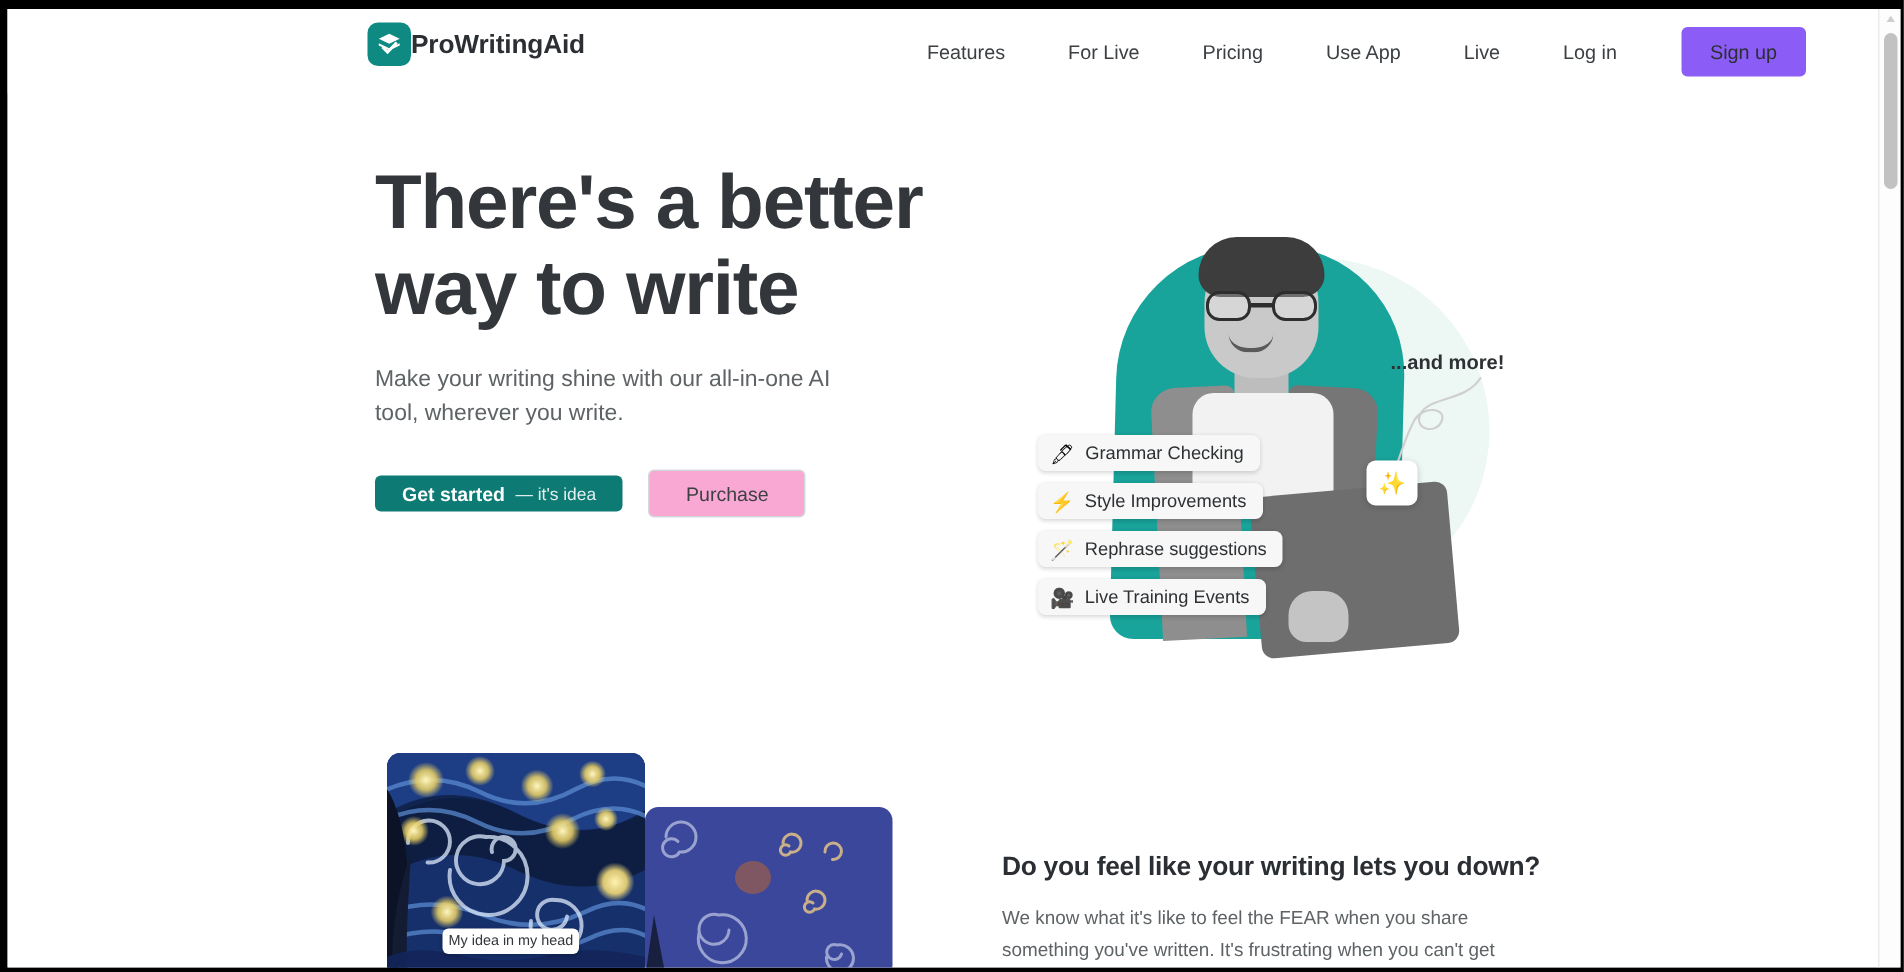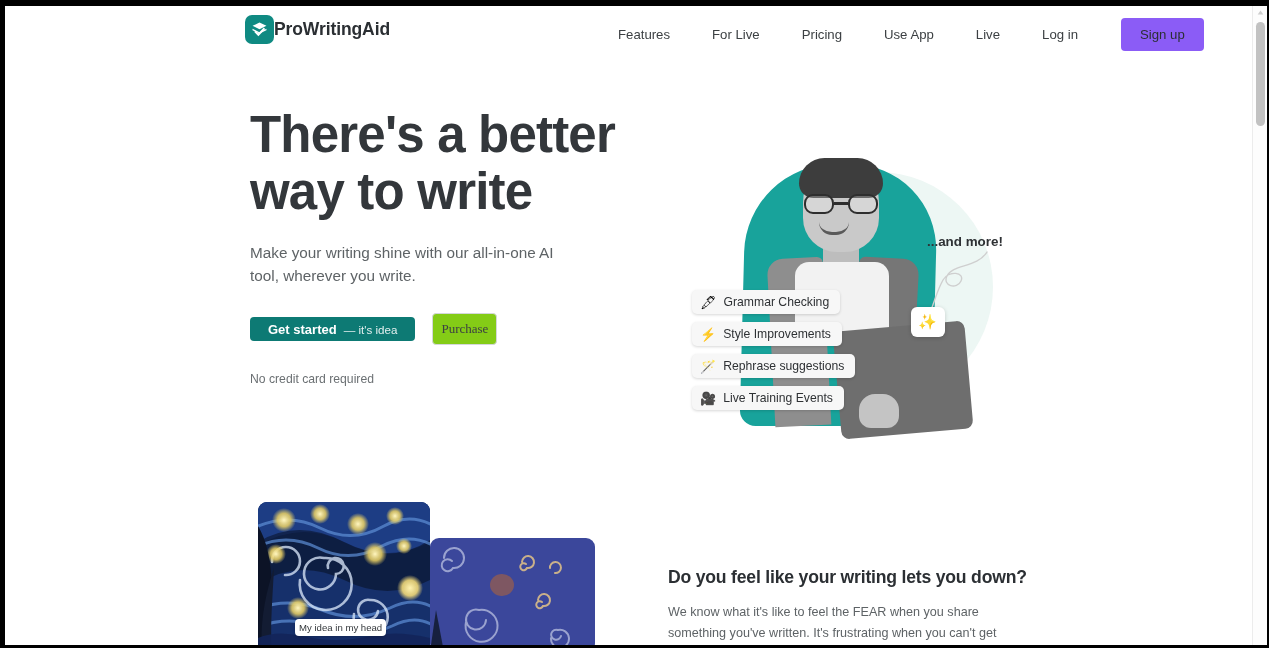--- a/index.html
+++ b/index.html
@@ -182,30 +182,30 @@
     gap: 7px;
     white-space: nowrap;
     font-family: "Liberation Sans", sans-serif;
   }
   .btn-primary .sub {
     font-weight: normal;
     font-size: 11.6px;
     opacity: .88;
   }
   .btn-outline {
-    background: #84cc16;
+    background: #f9a8d4;
     color: #3c4043;
     border: 1px solid #d4d7da;
     border-radius: 4px;
-    padding: 0 8px;
+    padding: 0 24px;
     height: 32px;
     font-size: 13px;
     cursor: pointer;
     white-space: nowrap;
-    font-family: Liberation Serif, serif;
+    font-family: Liberation Sans, sans-serif;
   }
   .hero-note {
     margin-top: 27px;
     font-size: 12.2px;
     color: #6b7073;
   }
 
   
   .hero-art {
     position: absolute;
@@ -541,21 +541,20 @@
           <p class="hero-sub">Make your writing shine with our all-in-one AI tool, wherever you write.</p>
 
           <div class="hero-actions">
             <button class="btn-primary">
               <span>Get started</span>
               <span class="sub">— it's idea</span>
             </button>
             <button class="btn-outline">Purchase</button>
           </div>
 
-          <p class="hero-note">No credit card required</p>
         </div>
 
         <div class="hero-art">
 
           <div class="art-circle"></div>
           <div class="art-silhouette"></div>
 
           <div class="figure">
             <div class="fig-jacket-l"></div>
             <div class="fig-jacket-r"></div>

